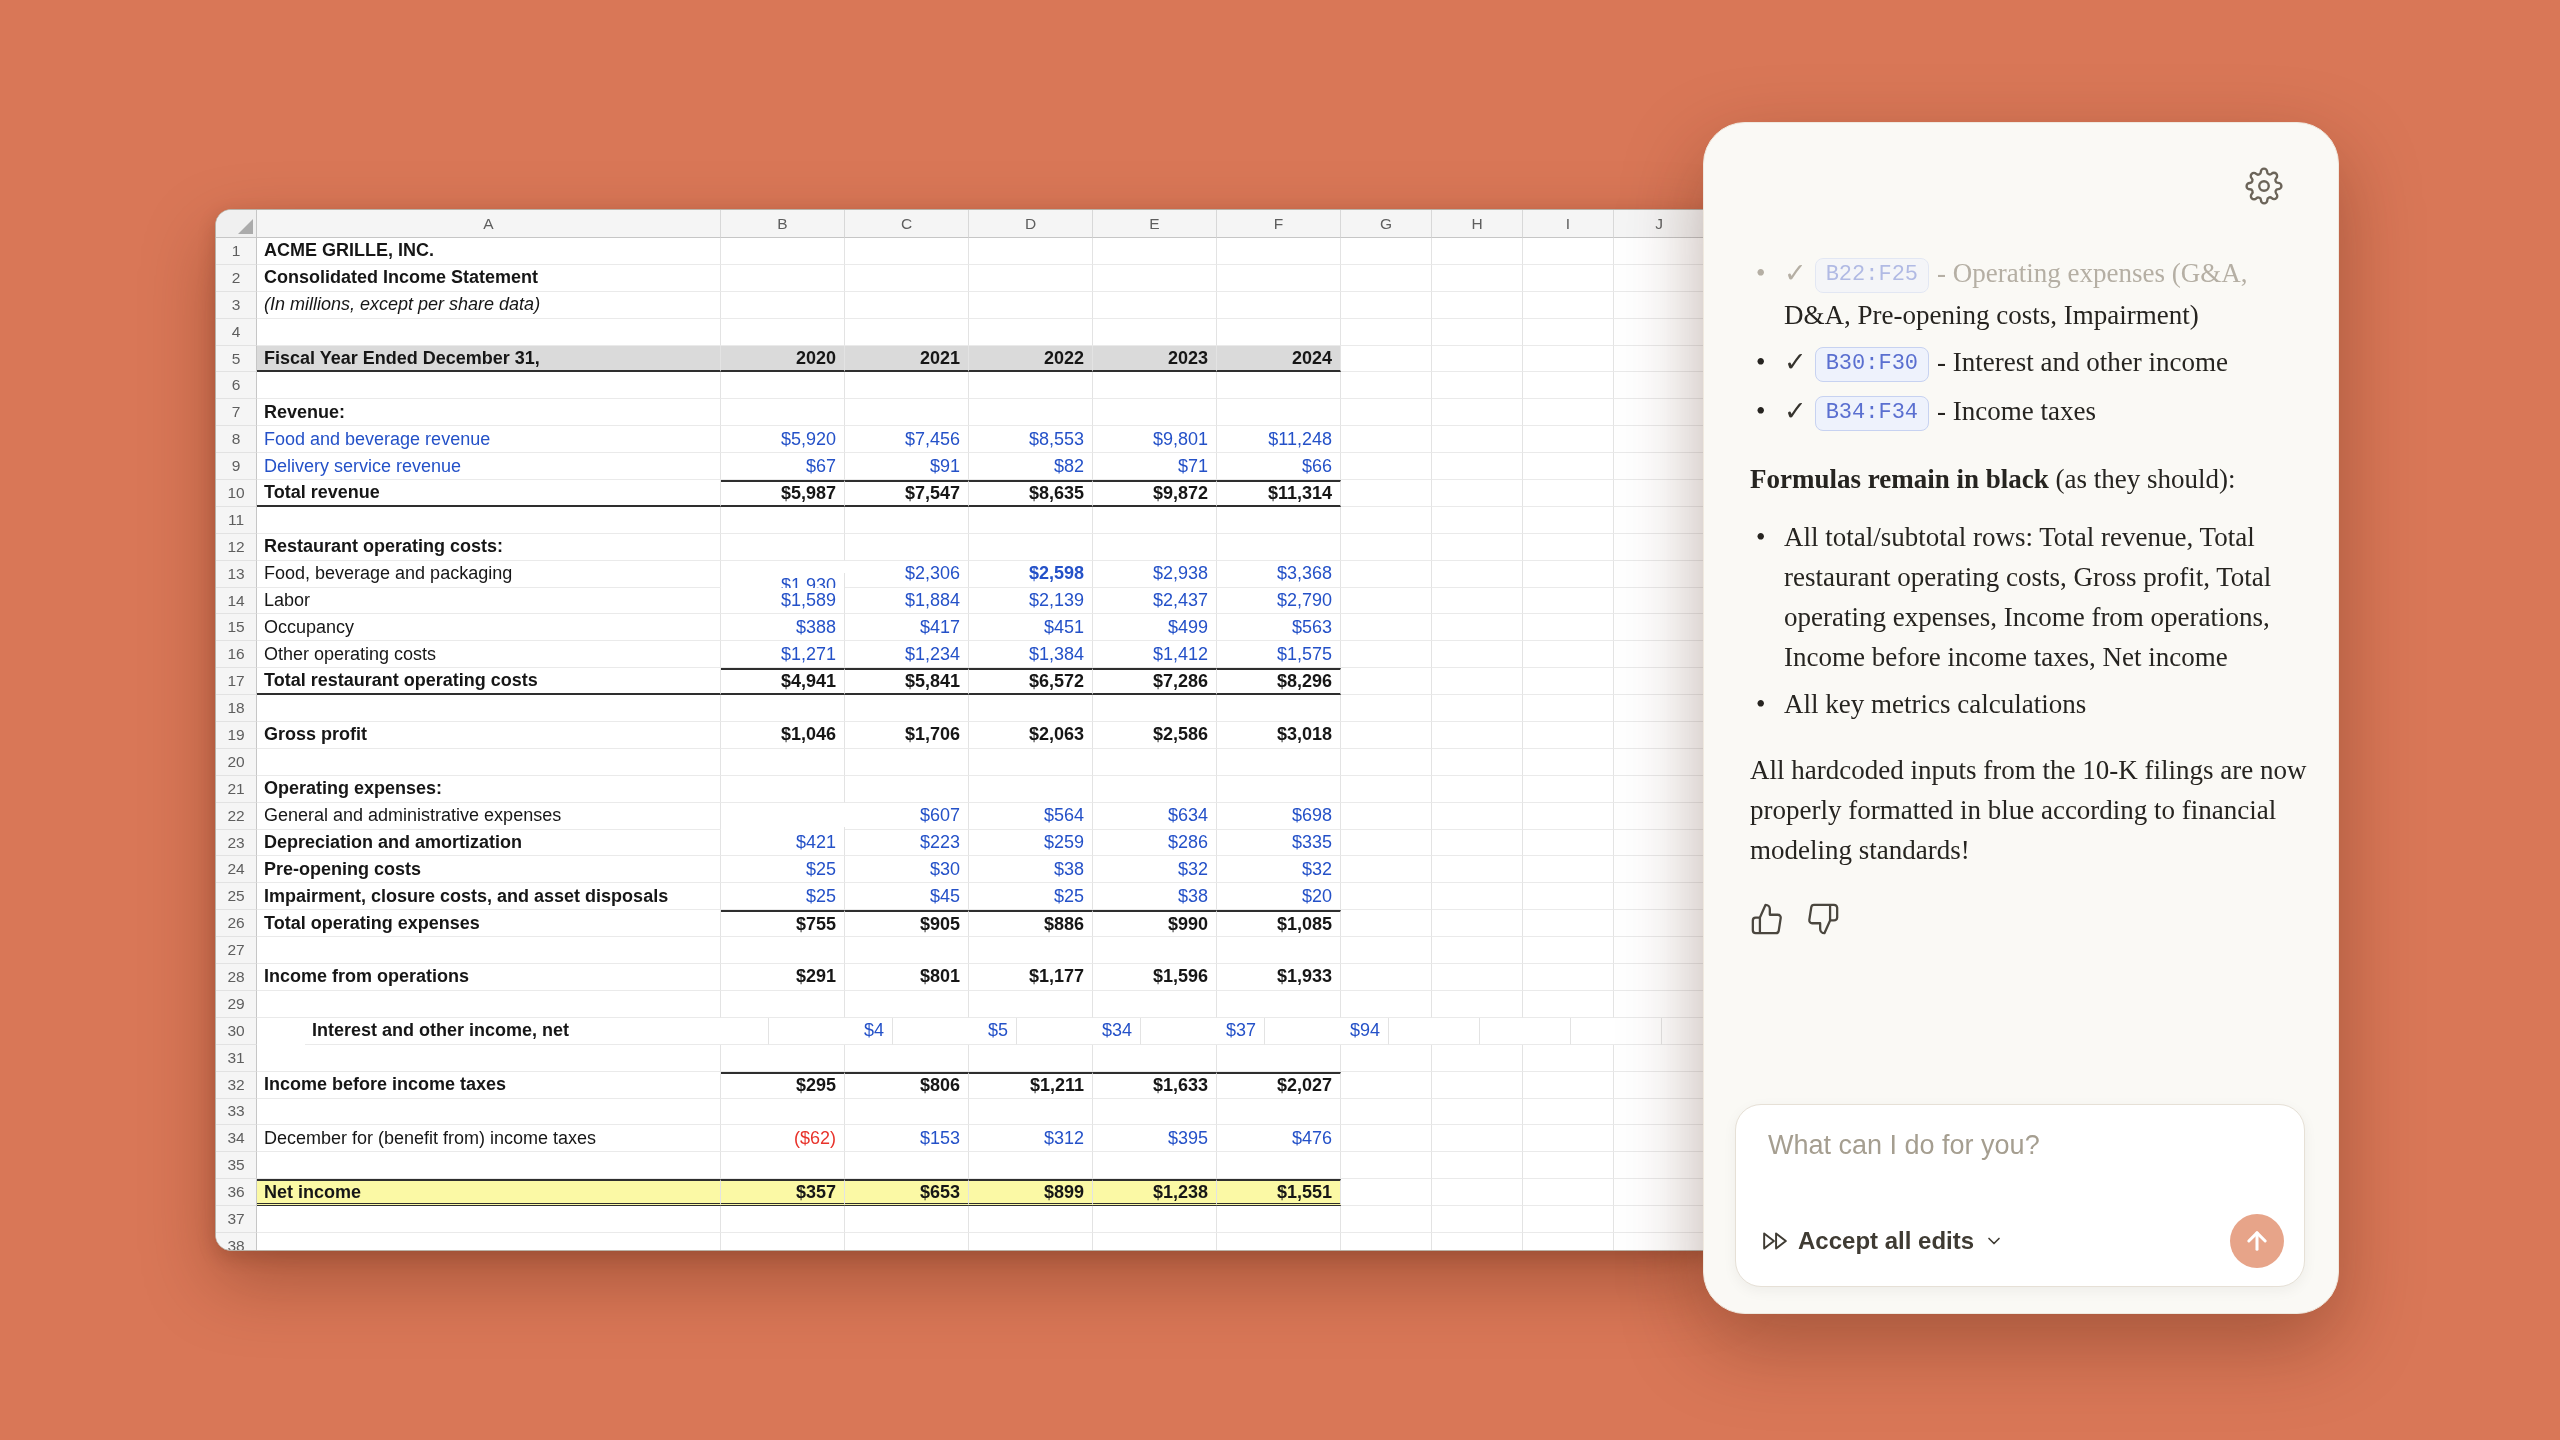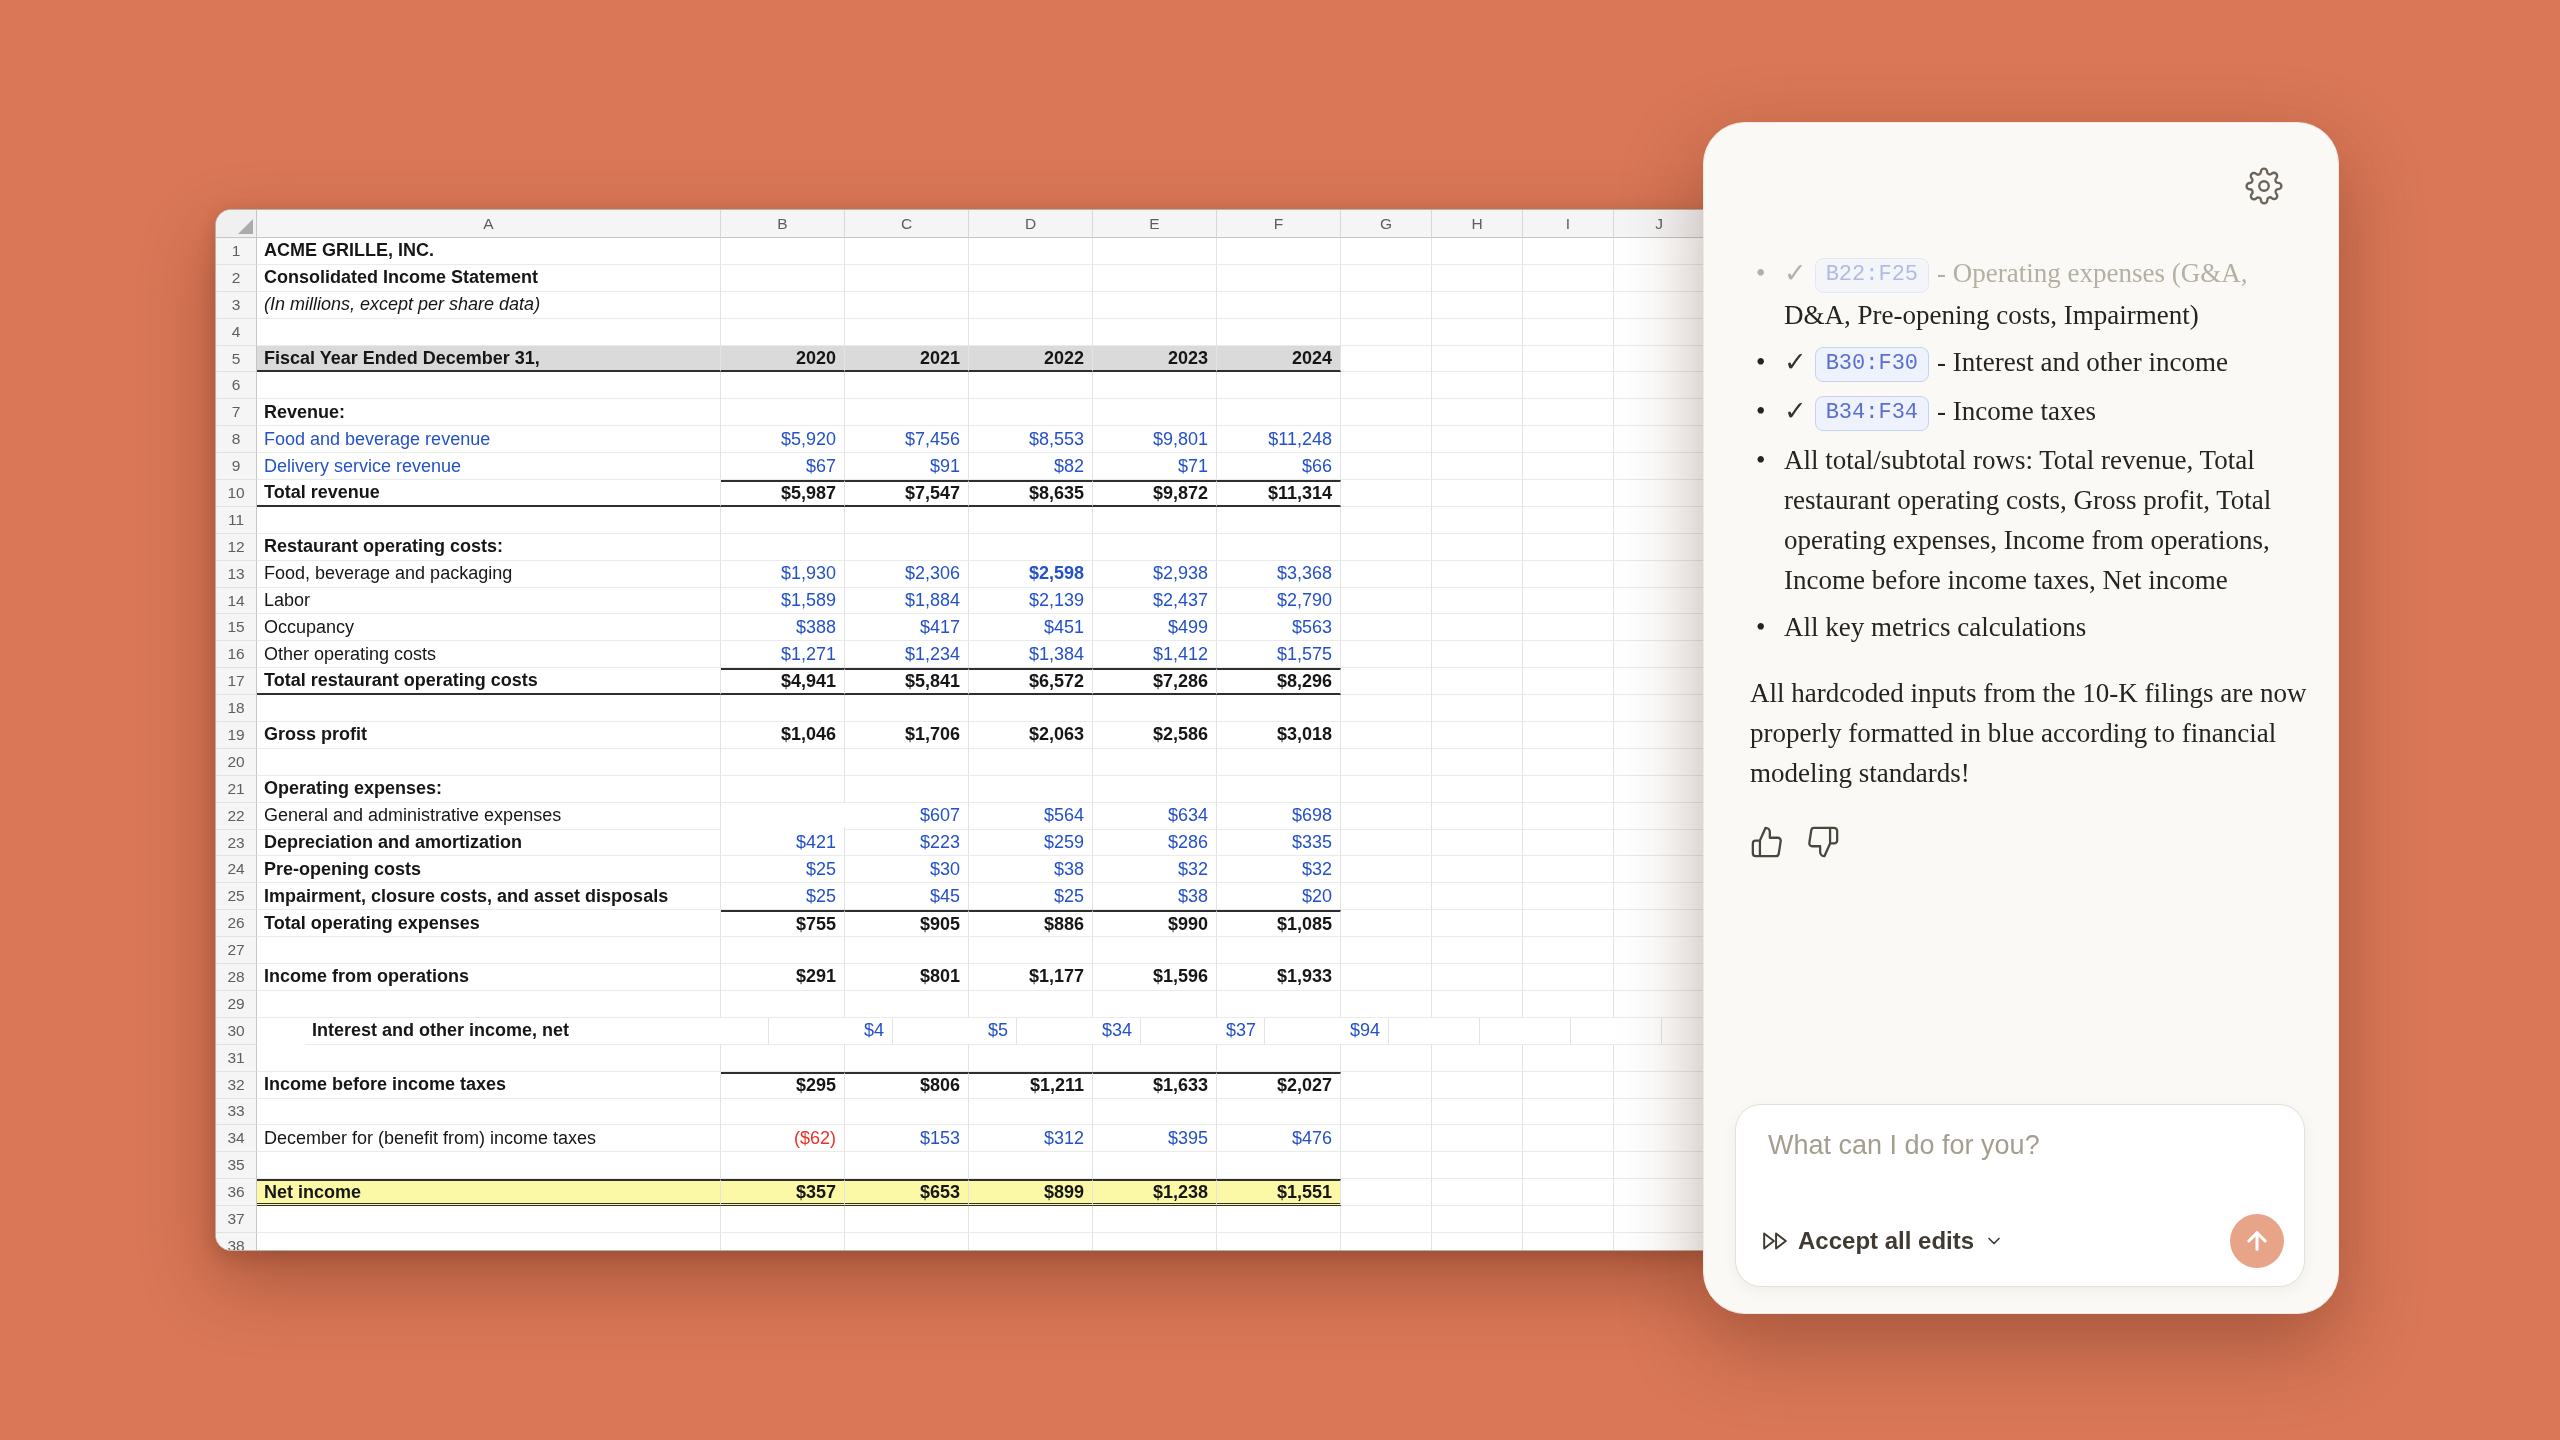--- a/index.html
+++ b/index.html
@@ -226,21 +226,21 @@
           <div class="cell v" style="width: 124px;"></div>
           <div class="cell v" style="width: 124px;"></div>
           <div class="cell" style="width: 91px;"></div>
           <div class="cell" style="width: 91px;"></div>
           <div class="cell" style="width: 91px;"></div>
           <div class="cell" style="width: 91px;"></div>
         </div>
         <div class="sheet-row">
           <div class="rownum">13</div>
           <div class="cell a" style="width: 464px;">Food, beverage and packaging</div>
-          <div class="cell v blue" style="width: 124px;">$1,930</div>
+          <div class="cell v blue" style="width: 124px; margin-top: 12px;">$1,930</div>
           <div class="cell v blue" style="width: 124px;">$2,306</div>
           <div class="cell v blue" style="width: 124px; font-weight: bold;">$2,598</div>
           <div class="cell v blue" style="width: 124px;">$2,938</div>
           <div class="cell v blue" style="width: 124px;">$3,368</div>
           <div class="cell" style="width: 91px;"></div>
           <div class="cell" style="width: 91px;"></div>
           <div class="cell" style="width: 91px;"></div>
           <div class="cell" style="width: 91px;"></div>
         </div>
         <div class="sheet-row">
@@ -579,20 +579,21 @@
       </svg>
     </button>
 
     <div class="chat-content">
       <div>
           <div class="cl-item muted-item"><span class="check">✓</span><span class="chip faded">B22:F25</span><span class="muted-text">- Operating expenses (G&amp;A, </span><span>D&amp;A, Pre-opening costs, Impairment)</span></div>
           <div class="cl-item"><span class="check">✓</span><span class="chip">B30:F30</span><span>- Interest and other income</span></div>
           <div class="cl-item"><span class="check">✓</span><span class="chip">B34:F34</span><span>- Income taxes</span></div>
         </div>
 
+      <p class="para"><span class="bold-run">Formulas remain in black</span><span> (as they should):</span></p>
 
       <div>
           <div class="cl-item"><span>All total/subtotal rows: Total revenue, Total restaurant operating costs, Gross profit, Total operating expenses, Income from operations, Income before income taxes, Net income</span></div>
           <div class="cl-item"><span>All key metrics calculations</span></div>
         </div>
 
       <p class="para closing">All hardcoded inputs from the 10-K filings are now properly formatted in blue according to financial modeling standards!</p>
 
       <div class="feedback-row">
         <button class="icon-btn">

